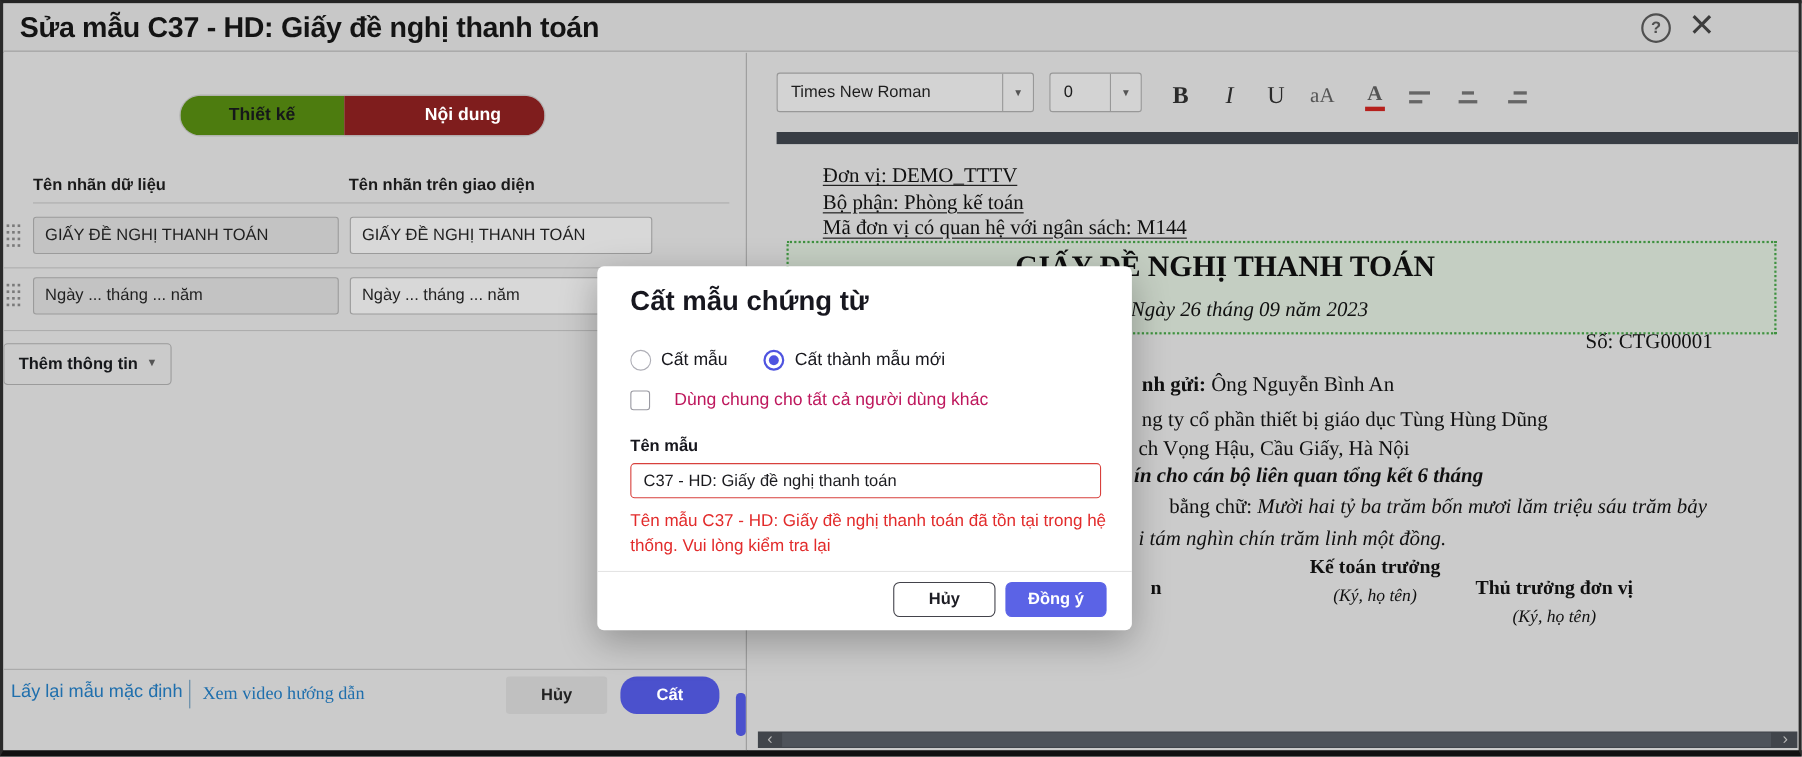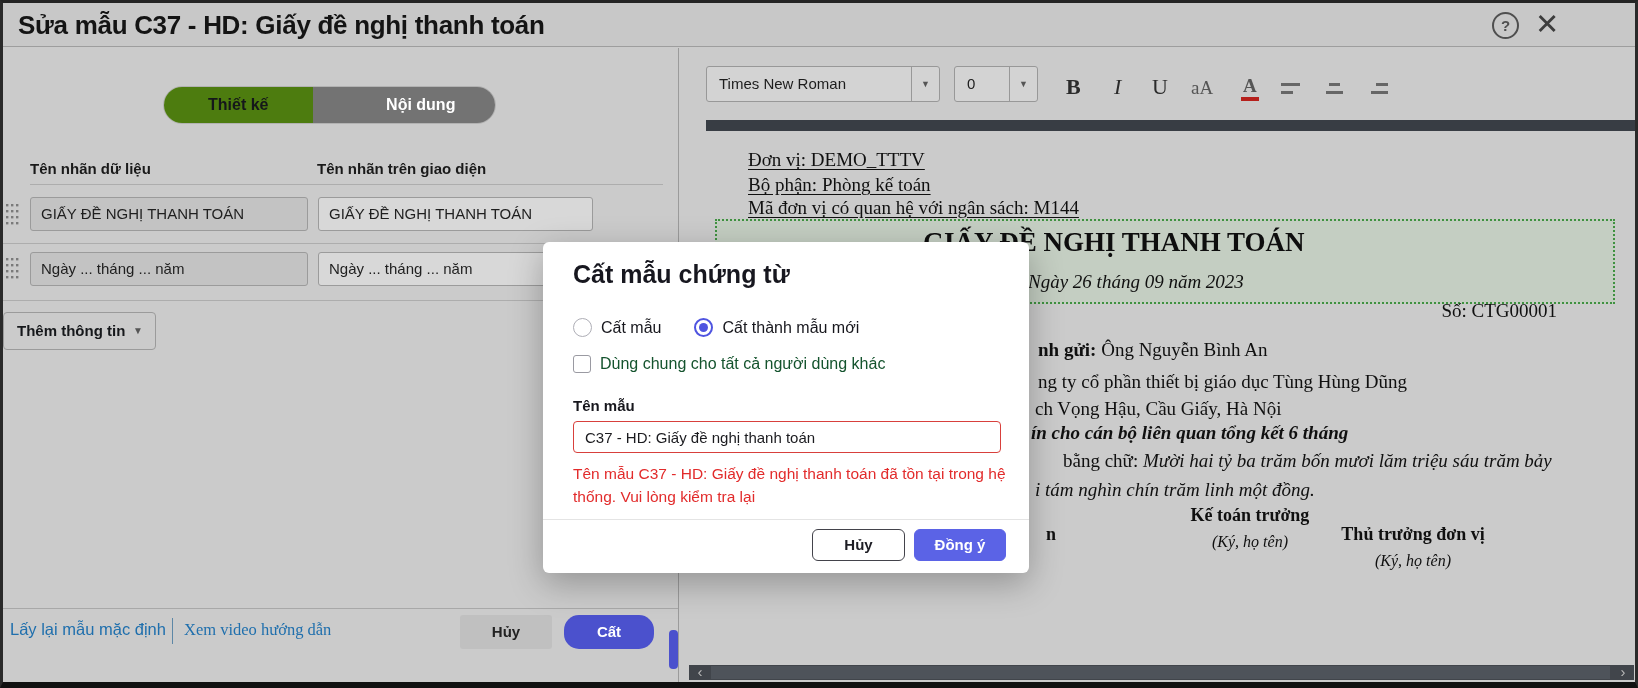--- a/index.html
+++ b/index.html
@@ -13,21 +13,21 @@
   .header { position:absolute; left:0; top:0; right:0; height:44px; background:#c8c8c8; border-bottom:1px solid #9e9e9e; }
   .header-title { position:absolute; left:15px; top:7px; font-size:26px; font-weight:700; color:#141414; letter-spacing:-.3px; }
   .help-btn { position:absolute; left:1489px; top:9px; width:27px; height:27px; border:2px solid #4f4f4f; border-radius:50%; color:#4f4f4f; font-size:15px; font-weight:700; text-align:center; line-height:23px; cursor:pointer; }
   .close-btn { position:absolute; left:1532px; top:4px; font-size:29px; color:#3c3c3c; font-weight:400; cursor:pointer; line-height:34px; }
 
   
   .left-panel { position:absolute; left:0; top:45px; width:676px; bottom:0; background:#cbcbcb; border-right:1px solid #9b9b9b; }
   .tabs { position:absolute; left:160px; top:38px; width:333px; height:38px; border-radius:19px; overflow:hidden; border:1px solid #b2b2b2; display:flex; }
   .tab { flex:1; display:flex; align-items:center; justify-content:center; font-size:16px; font-weight:700; cursor:pointer; }
   .tab.inactive { background:#4d7c0f; color:#15171a; }
-  .tab.active { background:#737373; color:#fff;padding-left:34px; }
+  .tab.active { background:#7f1d1d; color:#fff;padding-left:34px; }
   .col-header { position:absolute; font-size:15px; font-weight:700; color:#1a1a1a; top:112px; }
   .hline { position:absolute; height:1px; background:#adadad; }
   .drag-handle { position:absolute; width:14px; height:22px; }
   .cell-input { position:absolute; height:34px; border:1px solid #9b9b9b; border-radius:3px; font-size:15px; color:#1f1f1f; line-height:32px; padding-left:10px; white-space:nowrap; overflow:hidden; }
   .cell-dark { background:#c3c3c3; }
   .cell-light { background:#d8d8d8; }
   .add-info { position:absolute; left:0; top:264px; width:153px; height:38px; border:1px solid #9b9b9b; border-radius:4px; background:#cbcbcb; cursor:pointer; }
   .add-info-label { position:absolute; left:13px; top:9px; font-size:15px; font-weight:700; color:#16181b; }
   .add-info-caret { position:absolute; right:12px; top:12px; font-size:10px; color:#555; }
   .lp-footer-line { position:absolute; left:0; right:0; top:560px; height:1px; background:#a8a8a8; }
@@ -67,21 +67,21 @@
   
   .modal { position:absolute; left:540px; top:239px; width:486px; height:331px; background:#fff; border-radius:6px; box-shadow:0 10px 34px rgba(0,0,0,.28); z-index:50; }
   .modal-title { position:absolute; left:30px; top:18px; font-size:25px; font-weight:700; color:#17171f; }
   .radio-row { position:absolute; left:30px; top:76px; display:flex; align-items:center; }
   .radio { width:19px; height:19px; border-radius:50%; border:1.5px solid #aeaeb6; background:#fff; }
   .radio.checked { border:2px solid #4f54e0; position:relative; }
   .radio.checked::after { content:""; position:absolute; left:3px; top:3px; width:9px; height:9px; border-radius:50%; background:#4f54e0; }
   .radio-label { font-size:16px; color:#17171d; margin-left:9px; cursor:pointer; }
   .checkbox-row { position:absolute; left:30px; top:113px; display:flex; align-items:center; }
   .checkbox { width:18px; height:18px; border:1.5px solid #9a9aa2; border-radius:3px; background:#fff; }
-  .checkbox-label { font-size:16px; color:#14532d; margin-left:9px; cursor:pointer; }
+  .checkbox-label { font-size:16px; color:#be185d; margin-left:22px; cursor:pointer; }
   .field-label { position:absolute; left:30px; top:155px; font-size:15px; font-weight:700; color:#17171d; }
   .name-input { position:absolute; left:30px; top:179px; width:428px; height:32px; border:1.5px solid #d8403c; border-radius:4px; background:#fff; font-size:15px; color:#1b1b1f; padding:0 11px; font-family:"Liberation Sans", sans-serif; outline:none; }
   .error-text { position:absolute; left:30px; top:220px; width:458px; font-size:15.5px; line-height:23px; color:#e22b2b; }
   .modal-divider { position:absolute; left:0; right:0; top:277px; height:1px; background:#e4e4e4; }
   .modal-btn { position:absolute; top:287px; height:32px; border-radius:6px; font-size:15px; font-weight:700; text-align:center; line-height:30px; cursor:pointer; }
   .modal-cancel { right:124px; width:93px; background:#fff; border:1px solid #43434b; color:#1d1d24; }
   .modal-ok { right:23px; width:92px; background:#5b63e6; border:1px solid #5b63e6; color:#fff; }
 </style>
 </head>
 <body>

